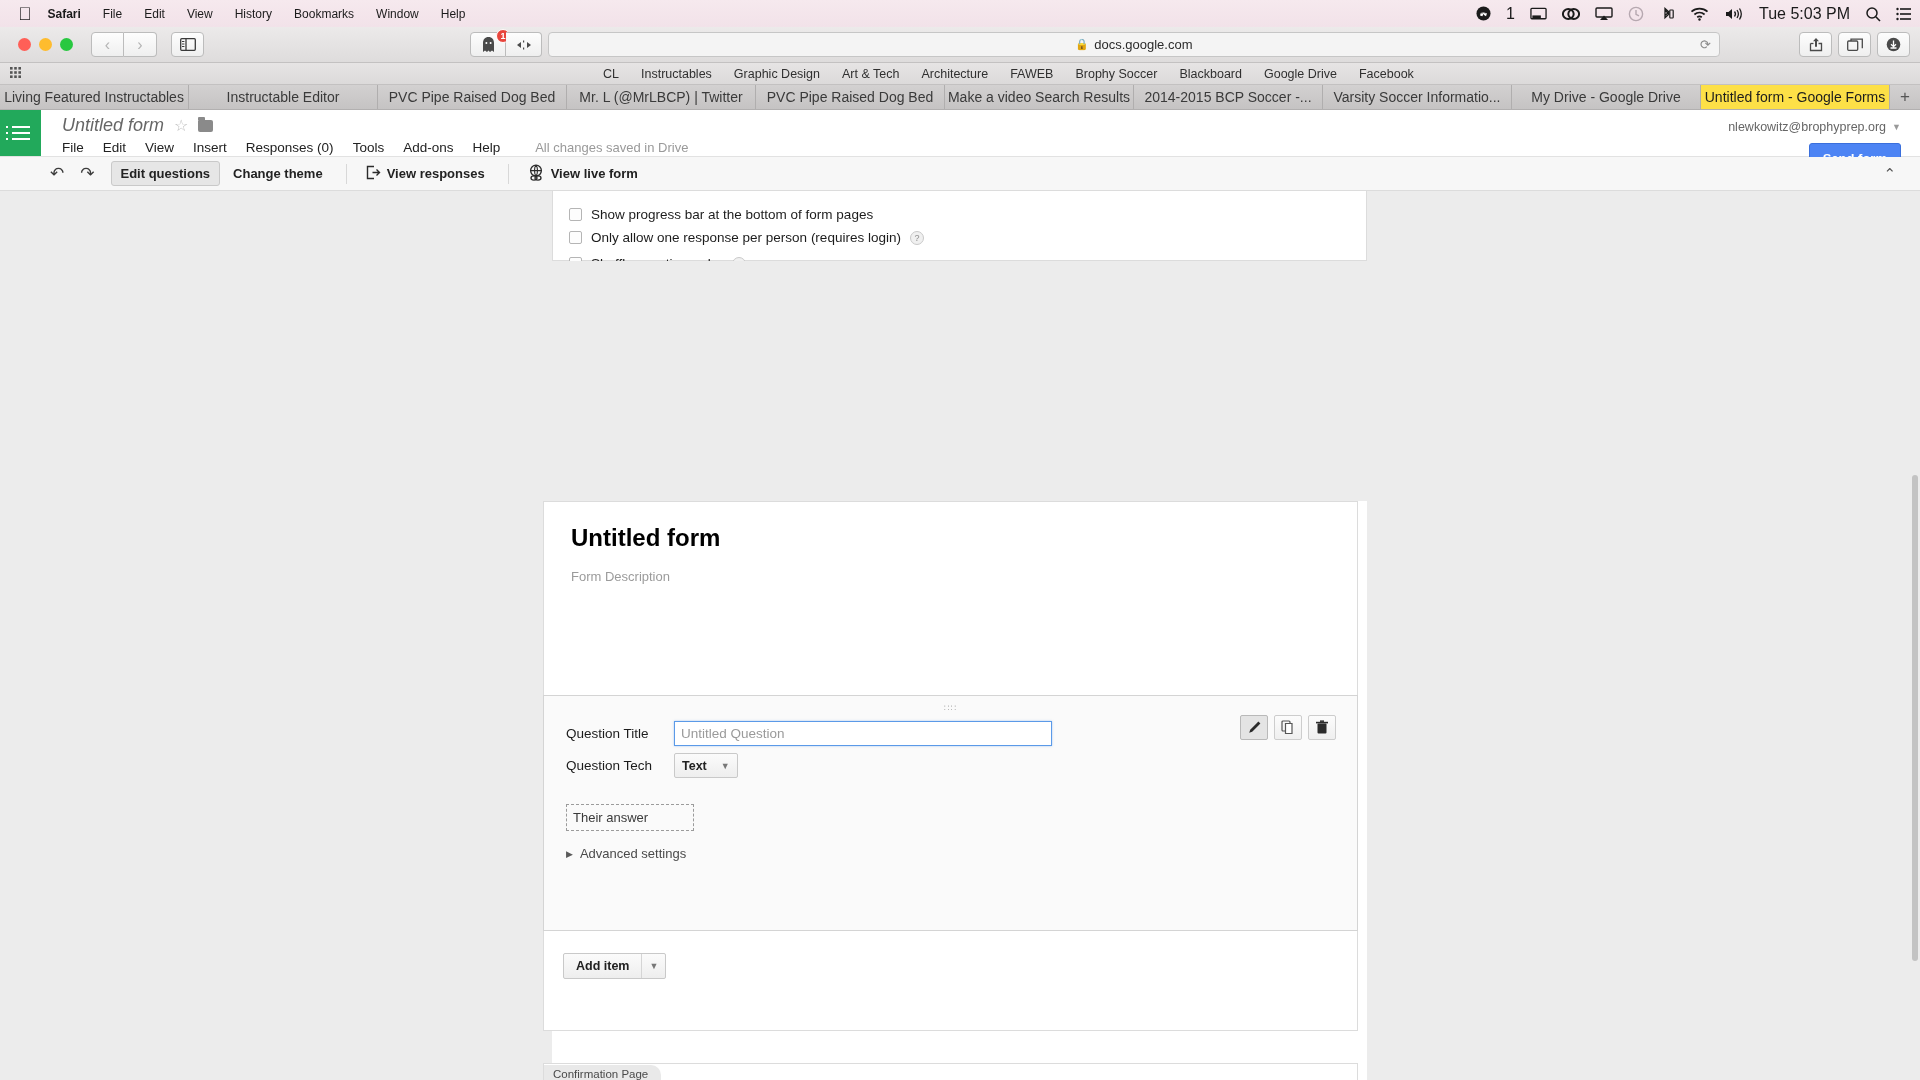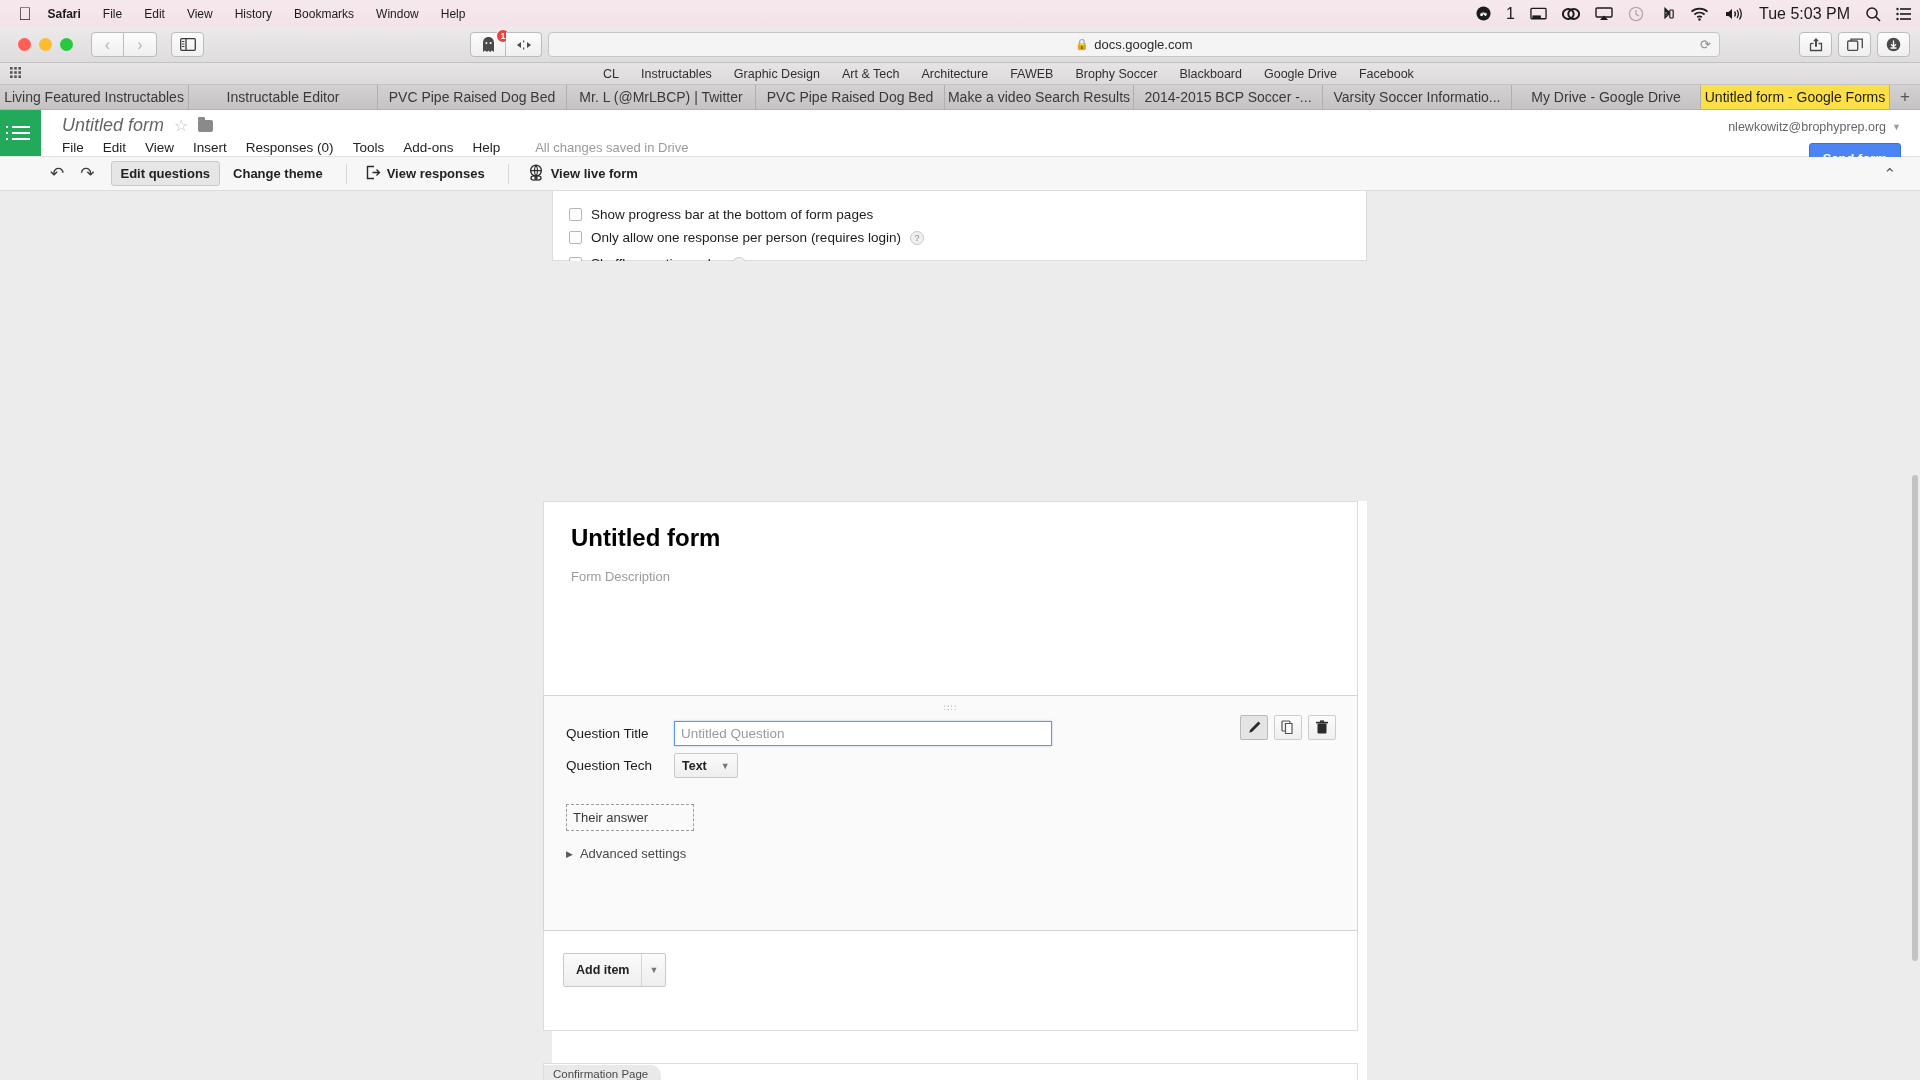--- a/index.html
+++ b/index.html
@@ -223,21 +223,21 @@
   .adv .tri { font-size: 9px; color: #5a5a5a; }
   .icon-btn {
     width: 28px; height: 25px; border: 1px solid #cdcdcd; border-radius: 2px;
     background: linear-gradient(to bottom,#fcfcfc,#efefef);
     display: inline-flex; align-items: center; justify-content: center;
     color: #3c3c3c;
   }
   .icon-btn.active { background: #e4e4e4; border-color: #b9b9b9; }
 
   .additem {
-    height: 34px; border: 1px solid #c9c9c9; border-radius: 2px;
+    height: 26px; border: 1px solid #c9c9c9; border-radius: 2px;
     background: linear-gradient(to bottom,#fbfbfb,#eeeeee);
     display: inline-flex; align-items: stretch; font-size: 12.5px; font-weight: bold; color: #222;
   }
   .additem .main { display: flex; align-items: center; padding: 0 12px; }
   .additem .arrow { display: flex; align-items: center; padding: 0 7px;
                     border-left: 1px solid #d5d5d5; color: #777; font-size: 9px; }
 
   .scrollbar-track {
     position: absolute; right: 0; top: 206px; width: 9px; bottom: 0; background: transparent;
   }

